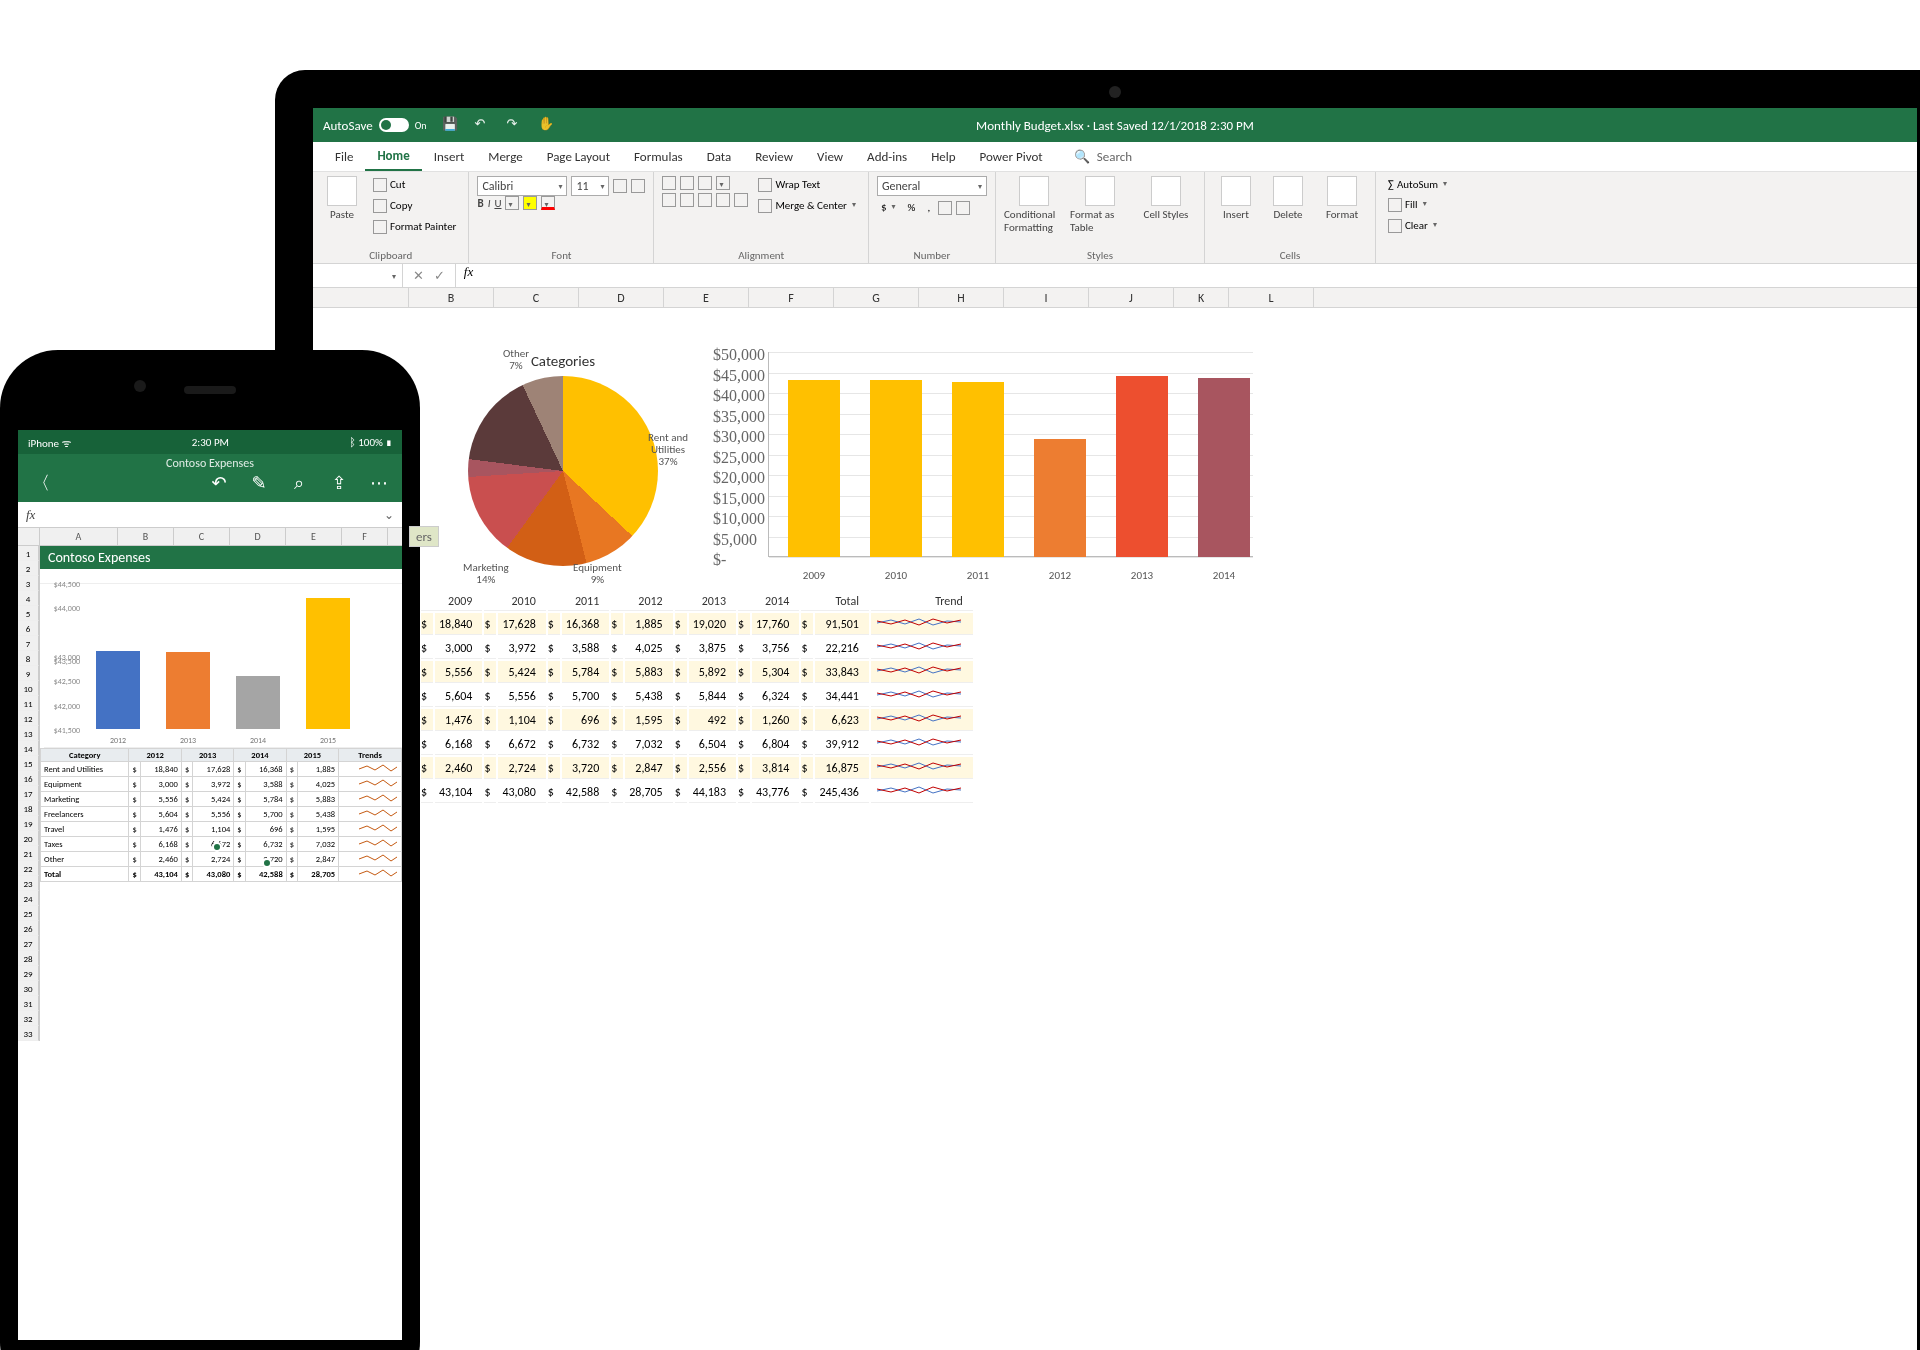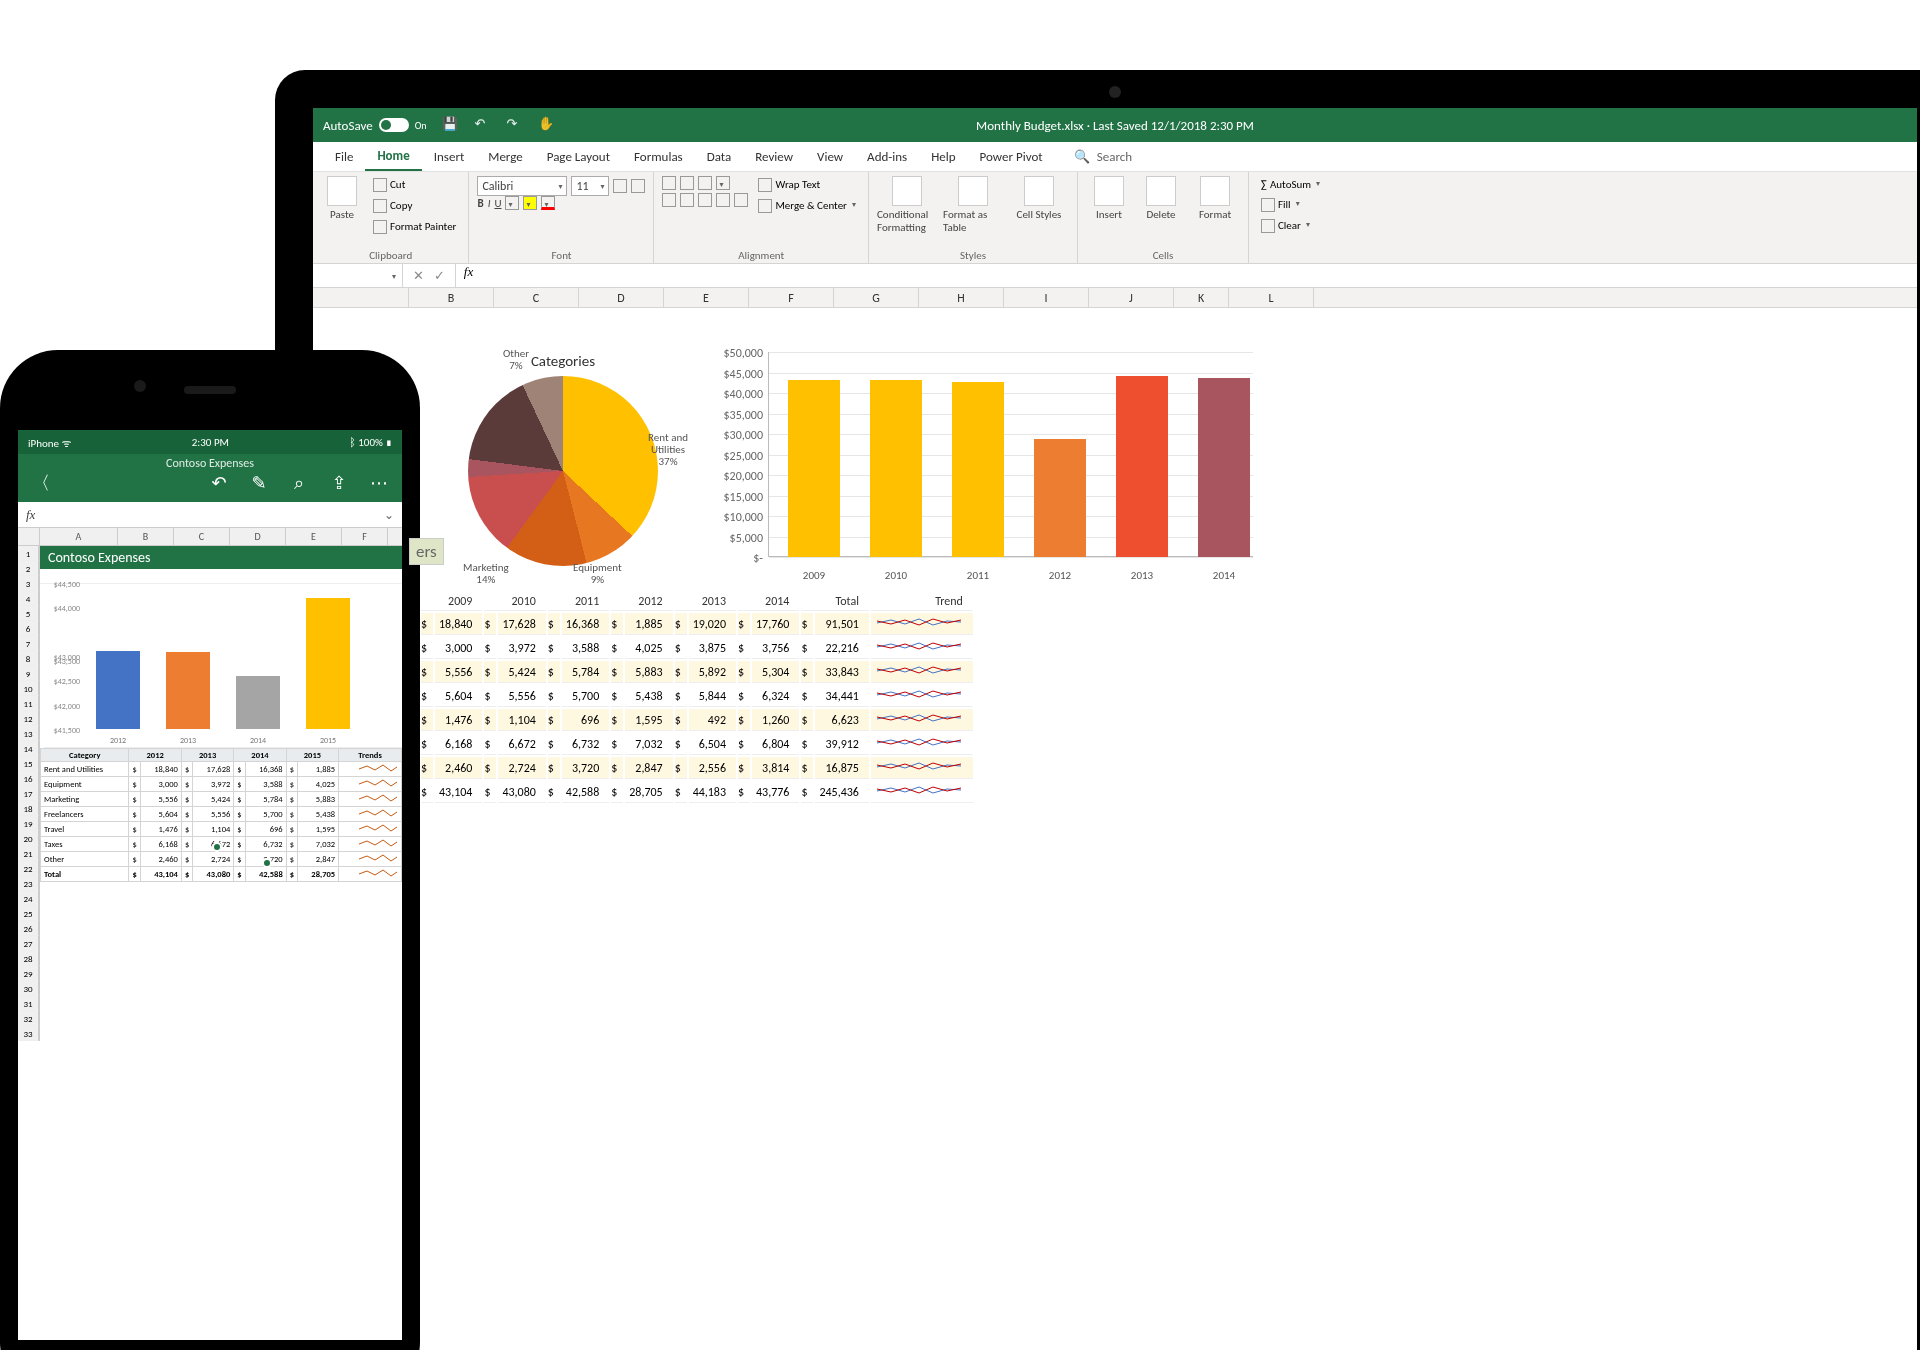--- a/index.html
+++ b/index.html
@@ -58,21 +58,21 @@
 
 .pie-block { position:absolute; top:44px; left:110px; width:280px; text-align:center; }
 .pie-title { font-size:15px; color:#333; margin-bottom:6px; }
 .pie { width:190px; height:190px; border-radius:50%; margin:0 auto; }
 .pie-label { position:absolute; font-size:11px; color:#555; text-align:center; line-height:1.1; }
 
 
 .barchart { position:absolute; top:44px; left:400px; width:570px; height:230px; }
 .bc-grid { position:absolute; left:55px; right:30px; top:0; bottom:25px; border-left:1px solid #bbb; border-bottom:1px solid #bbb; }
 .bc-gridline { position:absolute; left:0; right:0; height:1px; background:#e6e6e6; }
-.bc-ylab { position:absolute; left:0; width:50px; text-align:right; font-size:12px; color:#666; }
+.bc-ylab { position:absolute; left:0; width:50px; font-size:16px; color:#666;font-family:Liberation Serif, serif; }
 .bc-bar { position:absolute; bottom:25px; width:52px; }
 .bc-xlab { position:absolute; bottom:0; font-size:11px; color:#555; width:70px; text-align:center; }
 
 
 .data-table { position:absolute; top:282px; left:90px; right:20px; font-size:12px; }
 .data-table th, .data-table td { text-align:right; padding:2px 10px 2px 4px; border-bottom:1px solid #eee; }
 .data-table th { font-weight:400; color:#333; }
 .data-table tr.stripe td { background:#fff8e0; }
 .data-table .dollar { text-align:left; padding:0; width:12px; }
 .trend-cell { width:90px; }
@@ -112,21 +112,21 @@
 .p-table th, .p-table td { border:1px solid #d4d4d4; padding:1px 3px; text-align:right; white-space:nowrap; }
 .p-table th { background:#e8ecef; font-weight:700; text-align:center; }
 .p-table td.cat { text-align:left; }
 .p-table .dollar { text-align:left; width:8px; }
 .p-spark { width:40px; height:10px; }
 
 
 .sel-handle { width:10px; height:10px; background:#217346; border:2px solid #fff; border-radius:50%; position:absolute; }
 
 
-.ers-fragment { position:absolute; top:218px; left:96px; background:#dfe6c7; color:#666; font-size:17px; padding:2px 6px; border:1px solid #ccc; z-index:1;margin-top:12px; }
+.ers-fragment { position:absolute; top:218px; left:96px; background:#dfe6c7; color:#666; font-size:13px; padding:2px 6px; border:1px solid #ccc; z-index:1; }
 
 </style>
 </head>
 <body>
 
 <div class="laptop-frame">
   <div class="laptop-camera"></div>
   <div class="laptop-screen">
 
     <div class="titlebar">
@@ -234,20 +234,35 @@
               </button>
             <button class="rb-btn dropdown-arrow">
                 <span class="tinyicon"></span>
                 <span>Merge &amp; Center</span>
               </button>
           </div>
         </div>
         <div class="ribbon-group-label">Alignment</div>
       </div>
 
+      <div class="ribbon-group">
+        <div class="rg-body rb-col">
+          <div class="numfmt-box dropdown-arrow">
+              <span>General</span>
+            </div>
+          <div class="rb-row">
+            <button class="rb-btn dropdown-arrow">$</button>
+            <button class="rb-btn">%</button>
+            <button class="rb-btn">,</button>
+            <span class="tinyicon"></span>
+            <span class="tinyicon"></span>
+          </div>
+        </div>
+        <div class="ribbon-group-label">Number</div>
+      </div>
 
       <div class="ribbon-group">
         <div class="rg-body">
           <div class="vert-btn">
               <div class="vb-icon"></div>
               <span>Conditional Formatting</span>
             </div>
           <div class="vert-btn">
               <div class="vb-icon"></div>
               <span>Format as Table</span>

